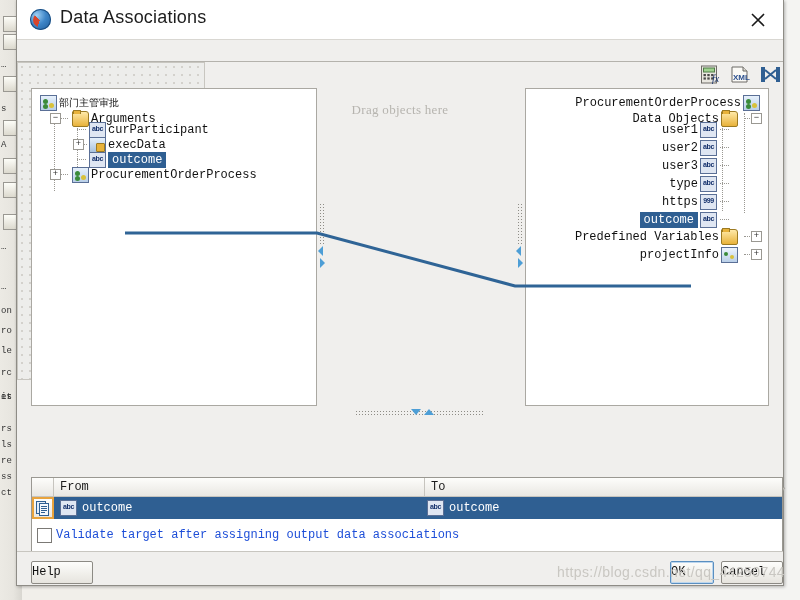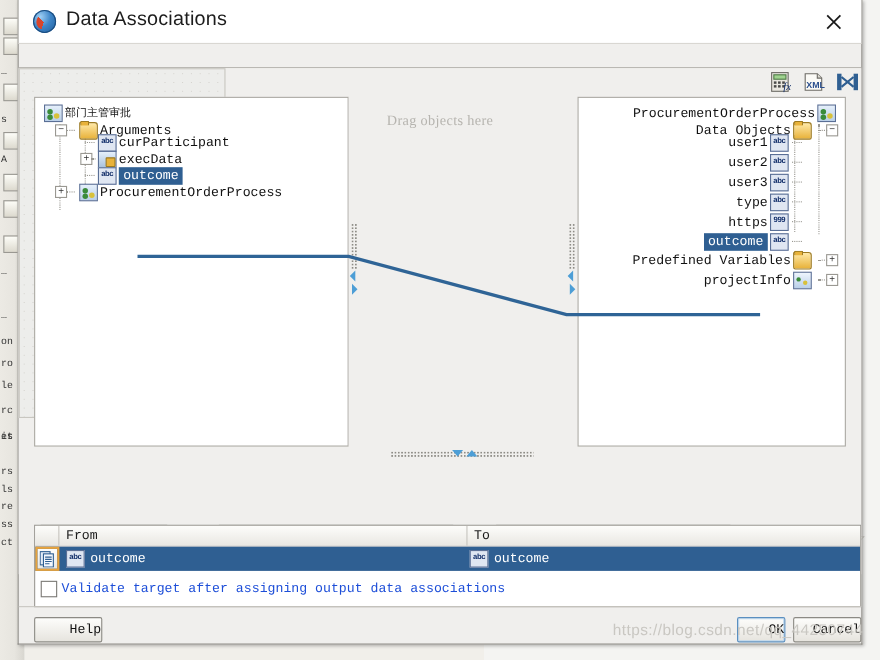--- a/index.html
+++ b/index.html
@@ -187,21 +187,21 @@
   .cell{position:absolute;top:0;height:22px;font:12px/22px "Liberation Mono",monospace;color:#fff;}
   .cell .ico{margin-right:5px;}
   
   #chkrow{position:absolute;left:0;top:526px;width:766px;height:22px;}
   #chkbox{position:absolute;left:20px;top:2px;width:13px;height:13px;border:1px solid #7b7975;background:#fff;cursor:pointer;}
   #chklabel{position:absolute;left:39px;top:1px;font:12px/16px "Liberation Mono",monospace;color:#1d4ed8;}
   #sep-line{position:absolute;left:0;top:551px;width:766px;height:1px;background:#c8c6c0;}
   .fbtn{
     position:absolute;top:561px;height:23px;box-sizing:border-box;
     border:1px solid #8c8a84;background:linear-gradient(#fdfdfb,#e6e4de);
-    font:12px/21px "Liberation Mono",monospace;color:#111;text-align:right;cursor:pointer;
+    font:12px/21px "Liberation Mono",monospace;color:#111;text-align:left;cursor:pointer;
     border-radius:2px;
   }
   .fbtn.focus{border:1px solid #5a8fc0;box-shadow:inset 0 0 0 1px #bcd6ee;}
   #watermark{
     position:absolute;left:540px;top:564px;font:14px/16px "Liberation Sans",sans-serif;
     color:#c9c7c2;letter-spacing:.4px;white-space:nowrap;pointer-events:none;
   }
 </style>
 </head>
 <body>

